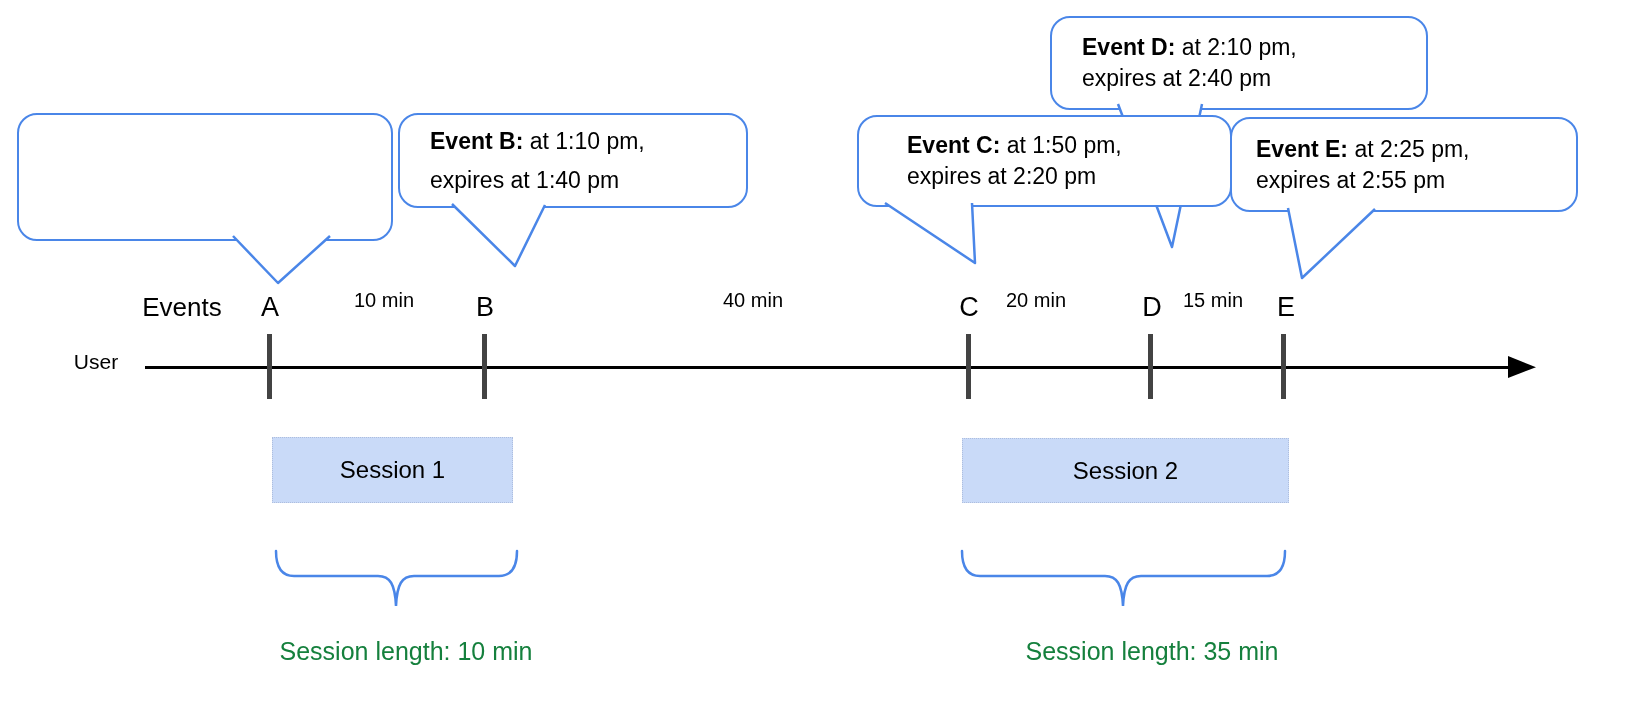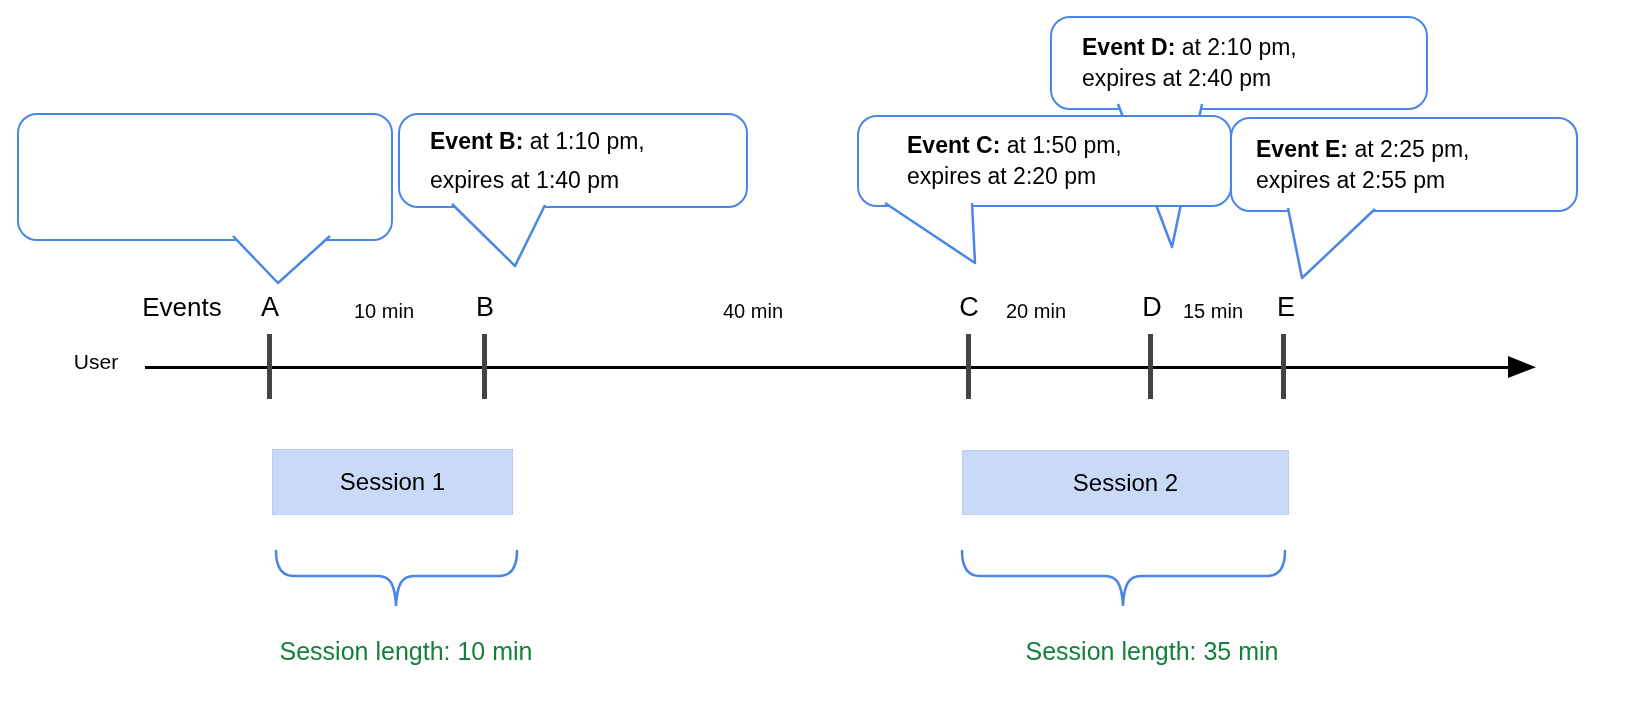--- a/index.html
+++ b/index.html
@@ -29,25 +29,25 @@
   .brace { fill:none; stroke:#4a86e8; stroke-width:2.5; stroke-linecap:round; }
   
   .tl-line { position:absolute; left:145px; top:366px; width:1367px; height:2.5px; background:#000; z-index:0; }
   .tick { position:absolute; top:334px; width:5px; height:65px; background:#434343; z-index:0; }
   
   .lbl { position:absolute; white-space:nowrap; }
   .center { transform:translateX(-50%); }
   #user-label   { left:58px;  top:350px; font-size:21px; }
   #events-label { left:182px; top:292px; font-size:26px; }
   .letter   { top:292px; font-size:27px; }
-  .interval { top:300px; font-size:20px; }
+  .interval { top:289px; font-size:20px; }
   
   .session-box {
     position:absolute; background:#c9daf8; border:1px dotted #aebede; box-sizing:border-box;
-    display:flex; align-items:center; justify-content:center; font-size:24px; z-index:0;margin-top:12px;
+    display:flex; align-items:center; justify-content:center; font-size:24px; z-index:0;
   }
   #session-1 { left:272px; top:437px; width:241px; height:66px; }
   #session-2 { left:962px; top:438px; width:327px; height:65px; }
   .session-length { top:637px; font-size:25px; color:#15803d; }
   #session-length-1 { left:406px; }
   #session-length-2 { left:1152px; }
 </style>
 </head>
 <body>
 

